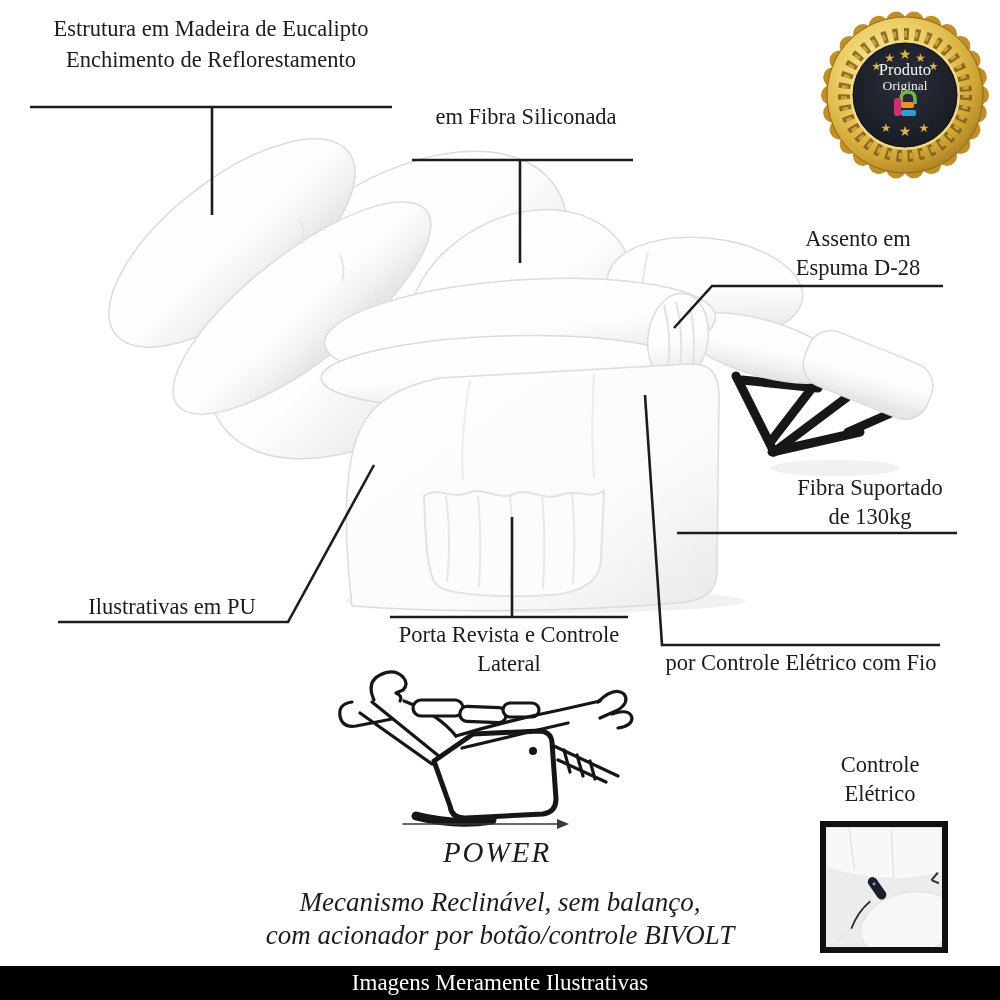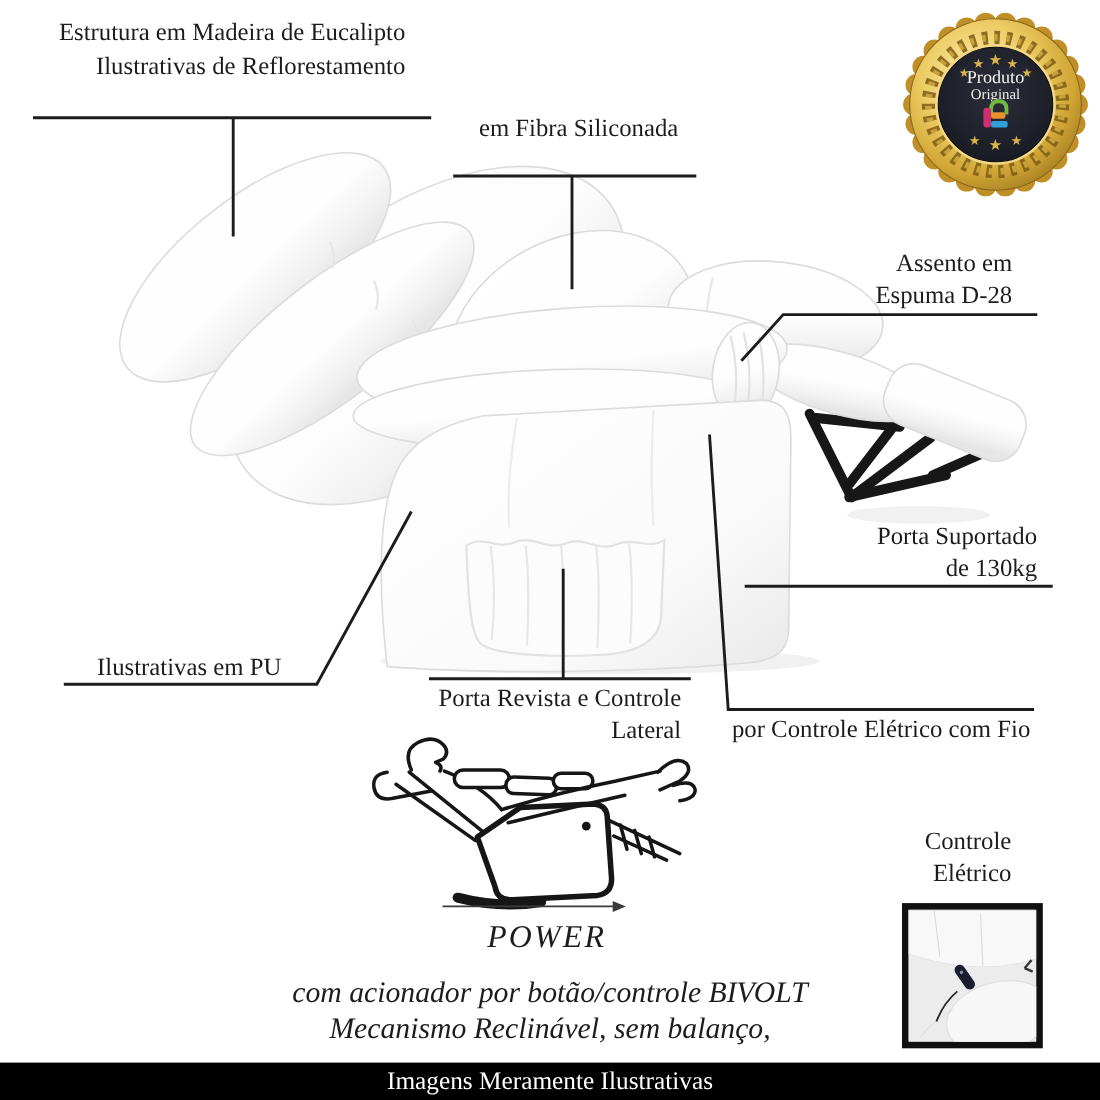--- a/index.html
+++ b/index.html
@@ -1,21 +1,21 @@
 <!DOCTYPE html>
 <html><head>
 <meta charset="utf-8">
 <style>
   html,body{margin:0;padding:0;background:#ffffff;}
   .canvas{
     position:relative;width:1000px;height:1000px;overflow:hidden;background:#ffffff;
     font-family:"Liberation Serif","DejaVu Serif",serif;color:#1c1c1c;
   }
   svg.art{position:absolute;left:0;top:0;width:1000px;height:1000px;}
-  .label{position:absolute;transform:translateX(-50%);text-align:right;
+  .label{position:absolute;transform:translateX(-50%);text-align:center;
     font-size:22.5px;line-height:29px;white-space:nowrap;color:#1c1c1c;}
   .label span{display:block;}
   .label.tall{line-height:31px;}
   .badge-wrap{position:absolute;left:815px;top:8px;width:180px;height:178px;}
   .badge-wrap svg{width:180px;height:178px;display:block;}
   .badge-wrap text{font-family:"Liberation Serif","DejaVu Serif",serif;}
   .photo-box{position:absolute;left:820px;top:821px;width:116px;height:120px;
     border:6px solid #111111;background:#f2f2f2;}
   .photo-box svg{display:block;width:116px;height:120px;}
   .power{position:absolute;left:497px;top:836px;transform:translateX(-50%);
@@ -139,34 +139,34 @@
       <path d="M416,816 Q455,826 492,820" stroke-width="9"></path>
       <g stroke="#3a3a3a" stroke-width="1.6">
         <line x1="403" y1="824" x2="557" y2="824"></line>
         <polygon points="557,819 569,824 557,829" fill="#3a3a3a" stroke="none"></polygon>
       </g>
     </g>
   </svg>
 
   <div class="label tall" style="left:211px;top:13px">
     <span>Estrutura em Madeira de Eucalipto</span>
-    <span>Ilustrativas de Reflorestamento</span>
+    <span>Enchimento de Reflorestamento</span>
   </div>
 
   <div class="label" style="left:526px;top:102px">
     <span>em Fibra Siliconada</span>
   </div>
 
   <div class="label" style="left:858px;top:224px">
     <span>Assento em</span>
     <span>Espuma D-28</span>
   </div>
 
   <div class="label" style="left:870px;top:473px">
-    <span>Porta Suportado</span>
+    <span>Fibra Suportado</span>
     <span>de 130kg</span>
   </div>
 
   <div class="label" style="left:172px;top:592px">
     <span>Ilustrativas em PU</span>
   </div>
 
   <div class="label" style="left:509px;top:620px">
     <span>Porta Revista e Controle</span>
     <span>Lateral</span>
@@ -265,19 +265,19 @@
         <circle cx="48.5" cy="53" r="1.5" fill="#8a8fa8"></circle>
       </g>
       <path d="M42,70 Q30,80 24,96" stroke="#2a2a2a" stroke-width="1.6" fill="none"></path>
       <path d="M100,50 l6,-7 M100,50 l7,3" stroke="#333333" stroke-width="2" fill="none"></path>
     </svg>
   </div>
 
   <div class="power">POWER</div>
 
   <div class="caption">
+    <span>Mecanismo Reclinável, sem balanço,</span>
     <span>com acionador por botão/controle BIVOLT</span>
-    <span>Mecanismo Reclinável, sem balanço,</span>
   </div>
 
   <div class="footer-bar">Imagens Meramente Ilustrativas</div>
 
 </div>
 
 </body></html>

